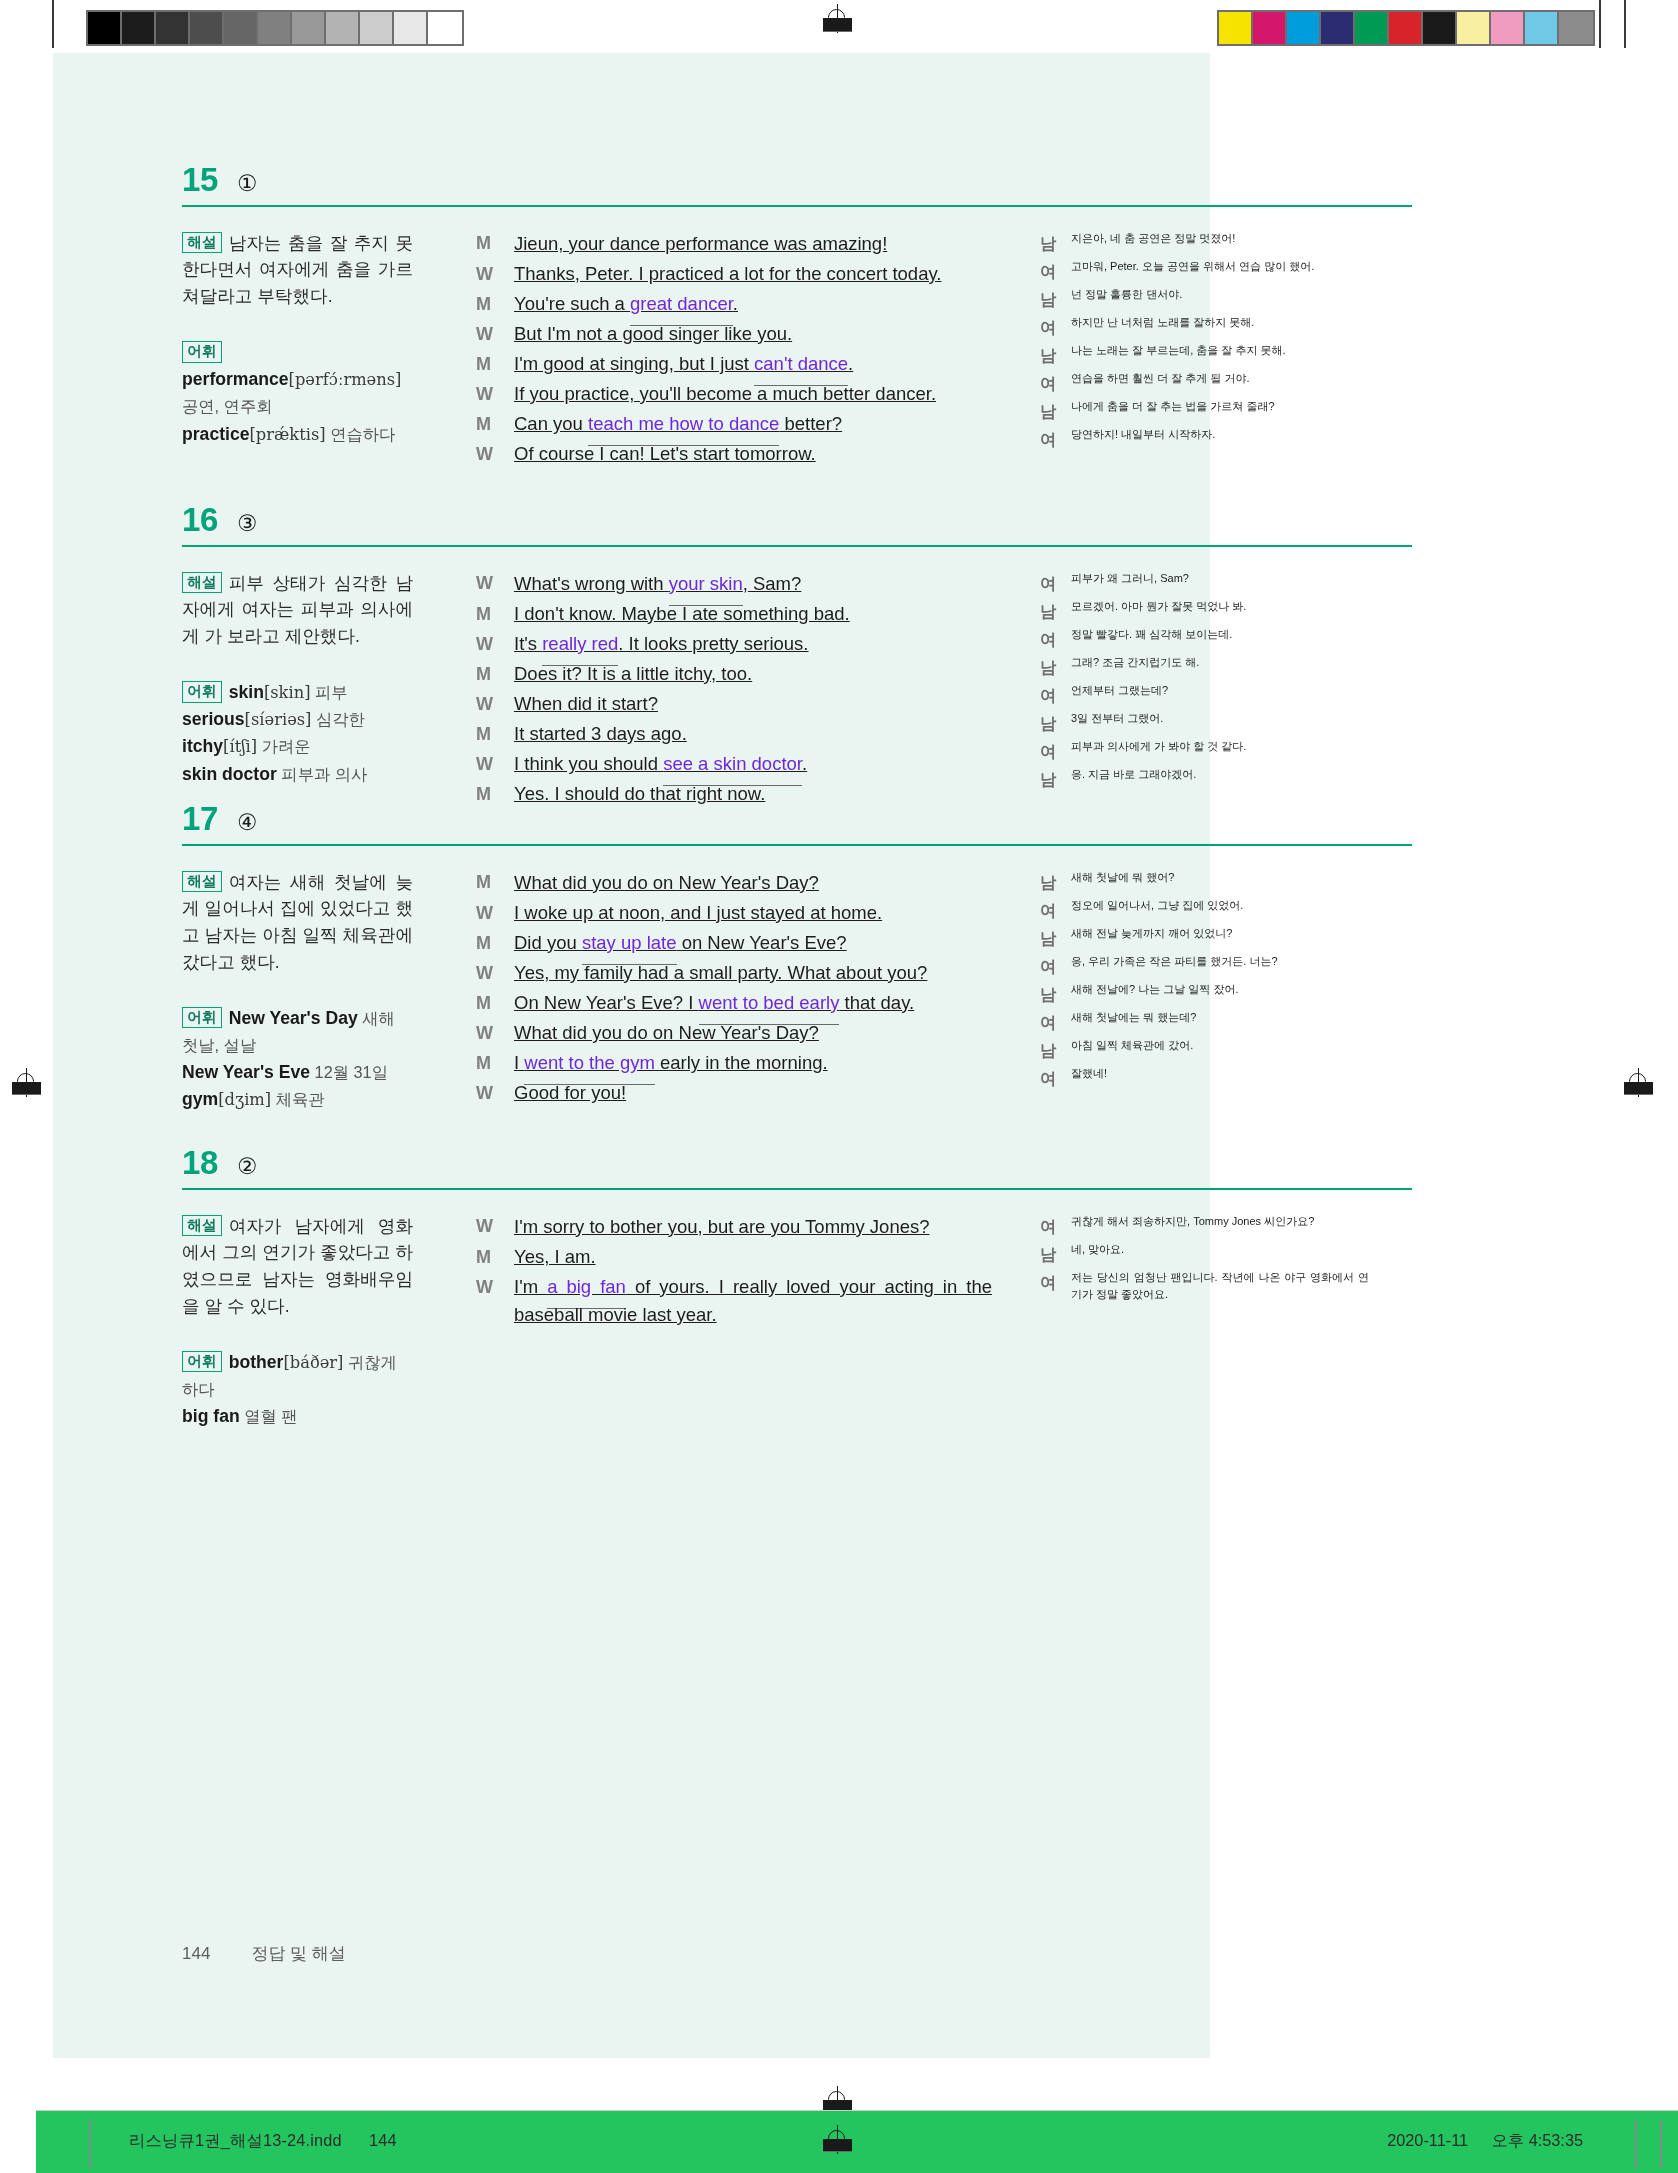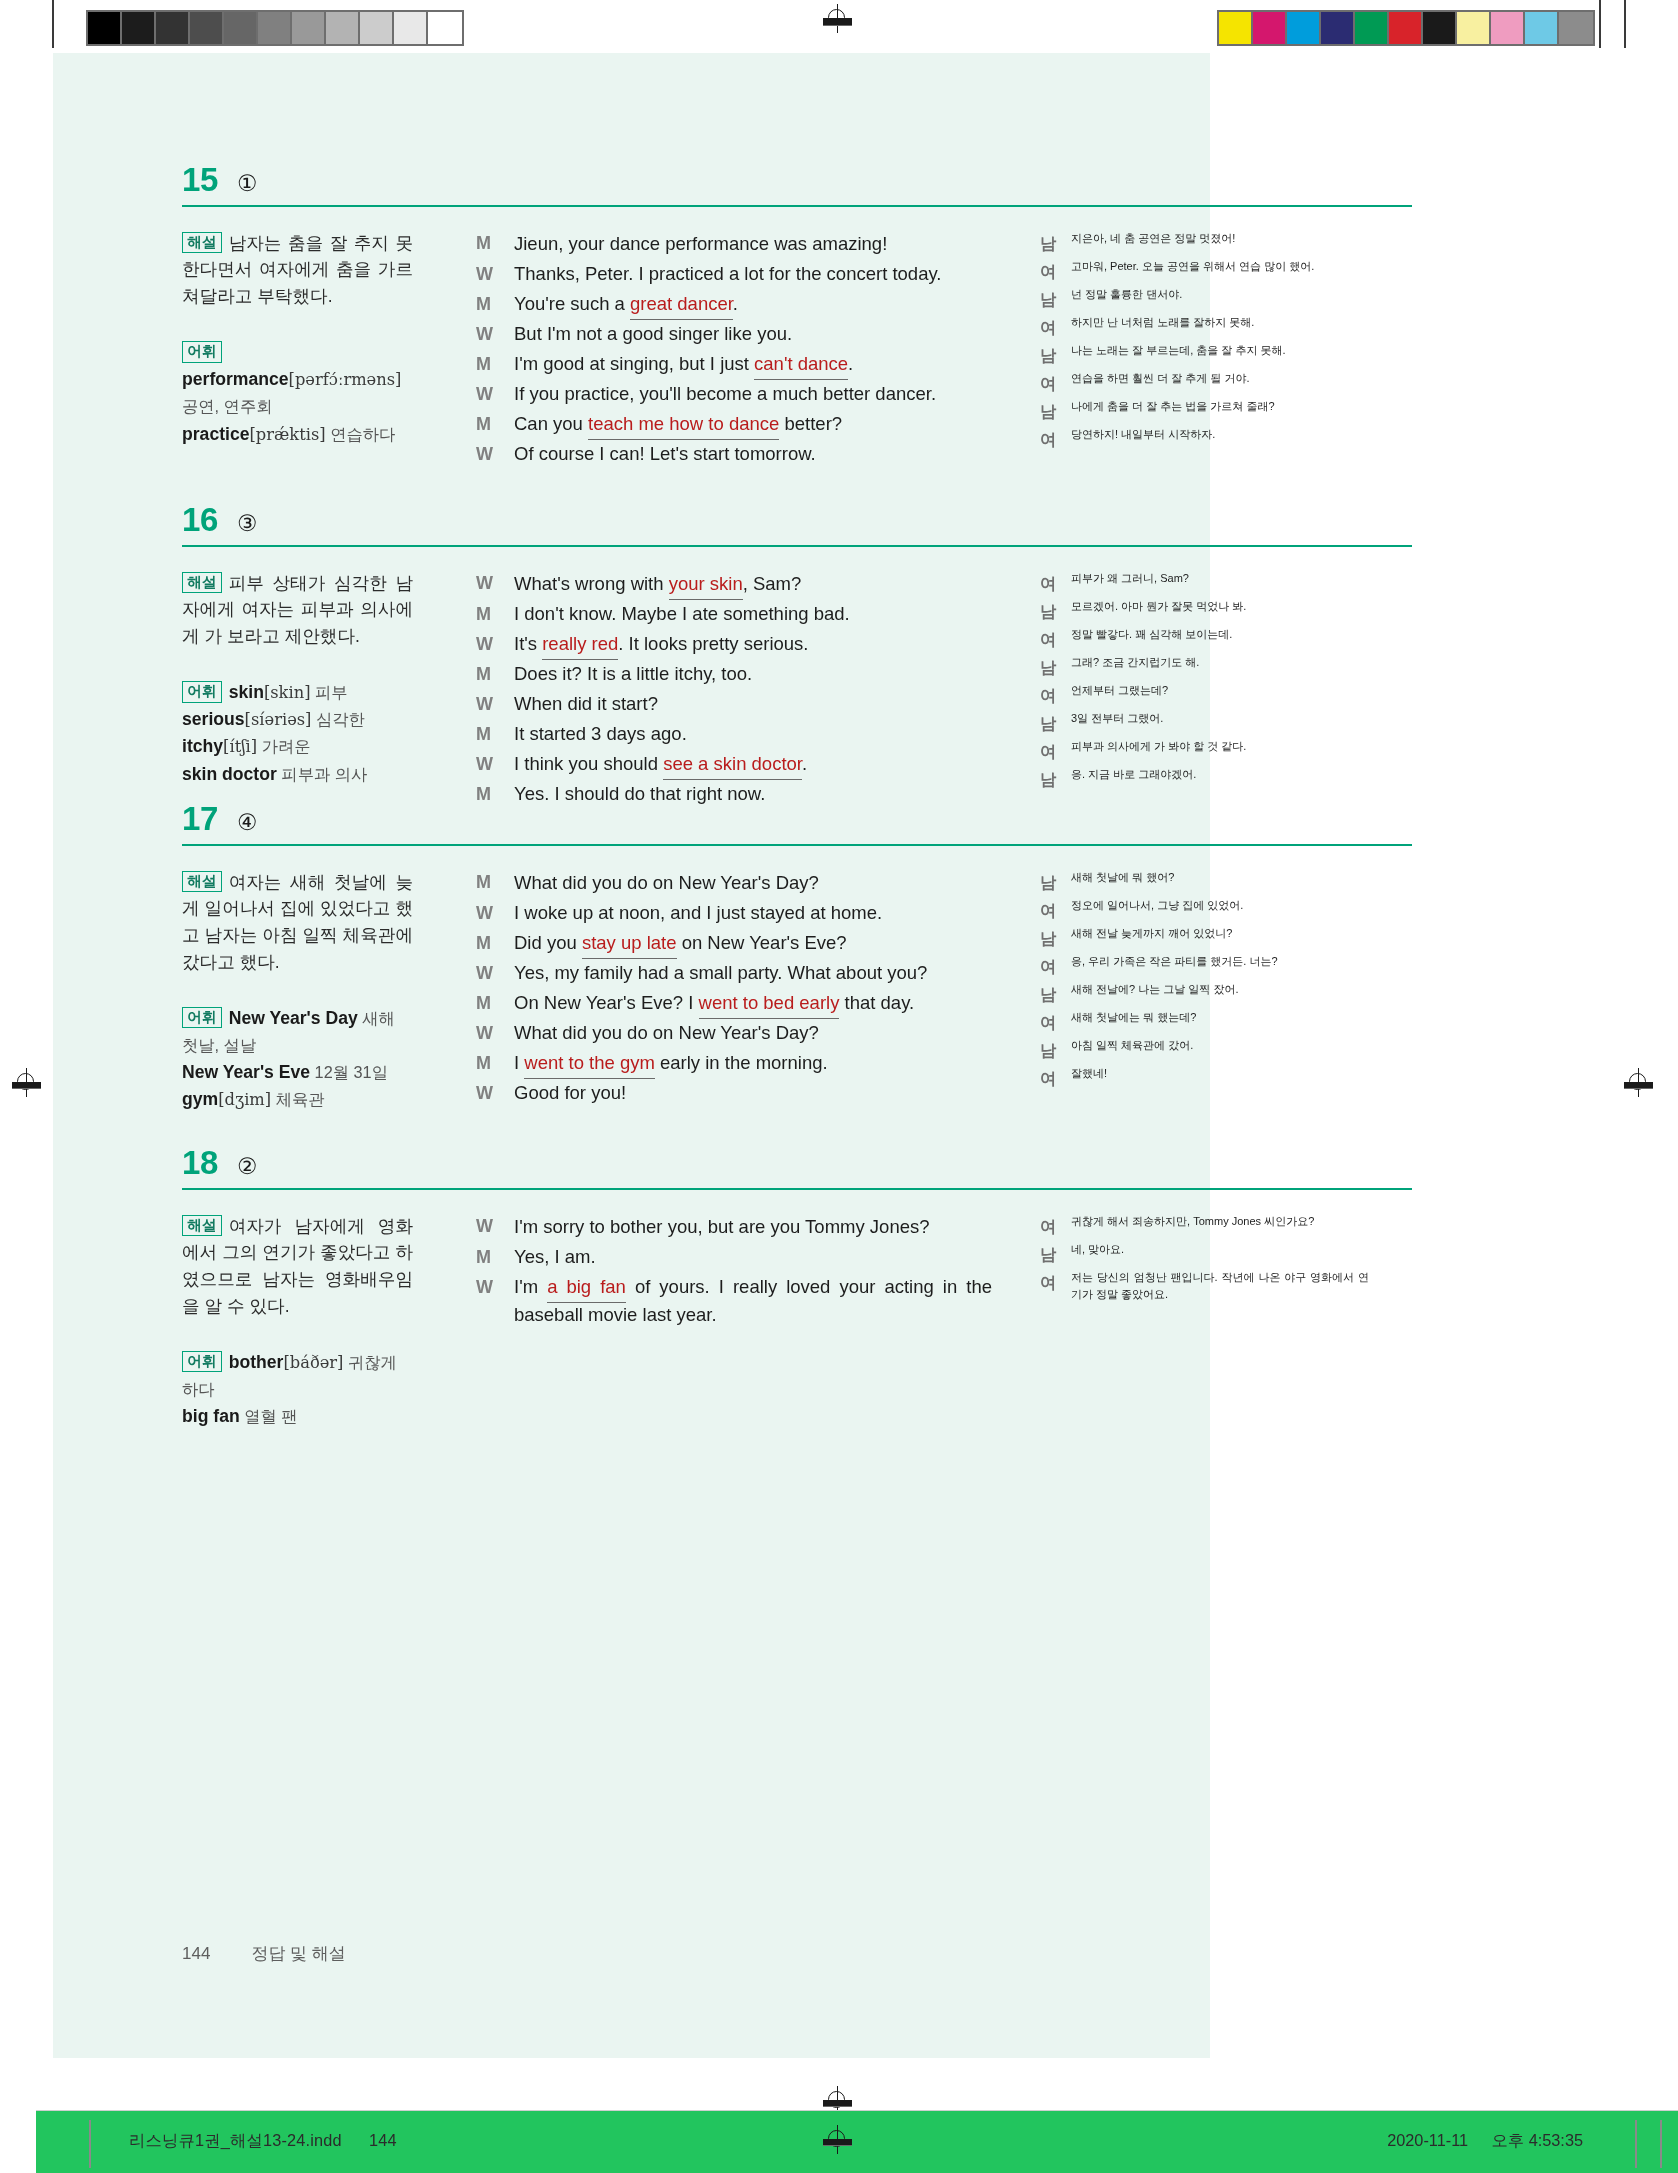--- a/index.html
+++ b/index.html
@@ -196,26 +196,27 @@
     line-height: 1.53;
     padding-top: 0.9px;
   }
   .utt {
     flex: 1;
     font-size: 18.5px;
     line-height: 1.53;
     color: #1d1d1d;
     text-align: justify;
     text-justify: inter-word;
+    text-decoration: underline;
   }
   .utt.nojust { text-align: left; }
   .hl {
-    color: #b91c1c;
+    color: #6d28d9;
     border-bottom: 1.3px solid #6a6a6a;
-    padding-bottom: 5px;
+    padding-bottom: 11px;
   }
 
   
   .kdlg-row {
     display: flex;
     align-items: flex-start;
     margin-bottom: 0.9px;
   }
   .kspk {
     width: 31px;

